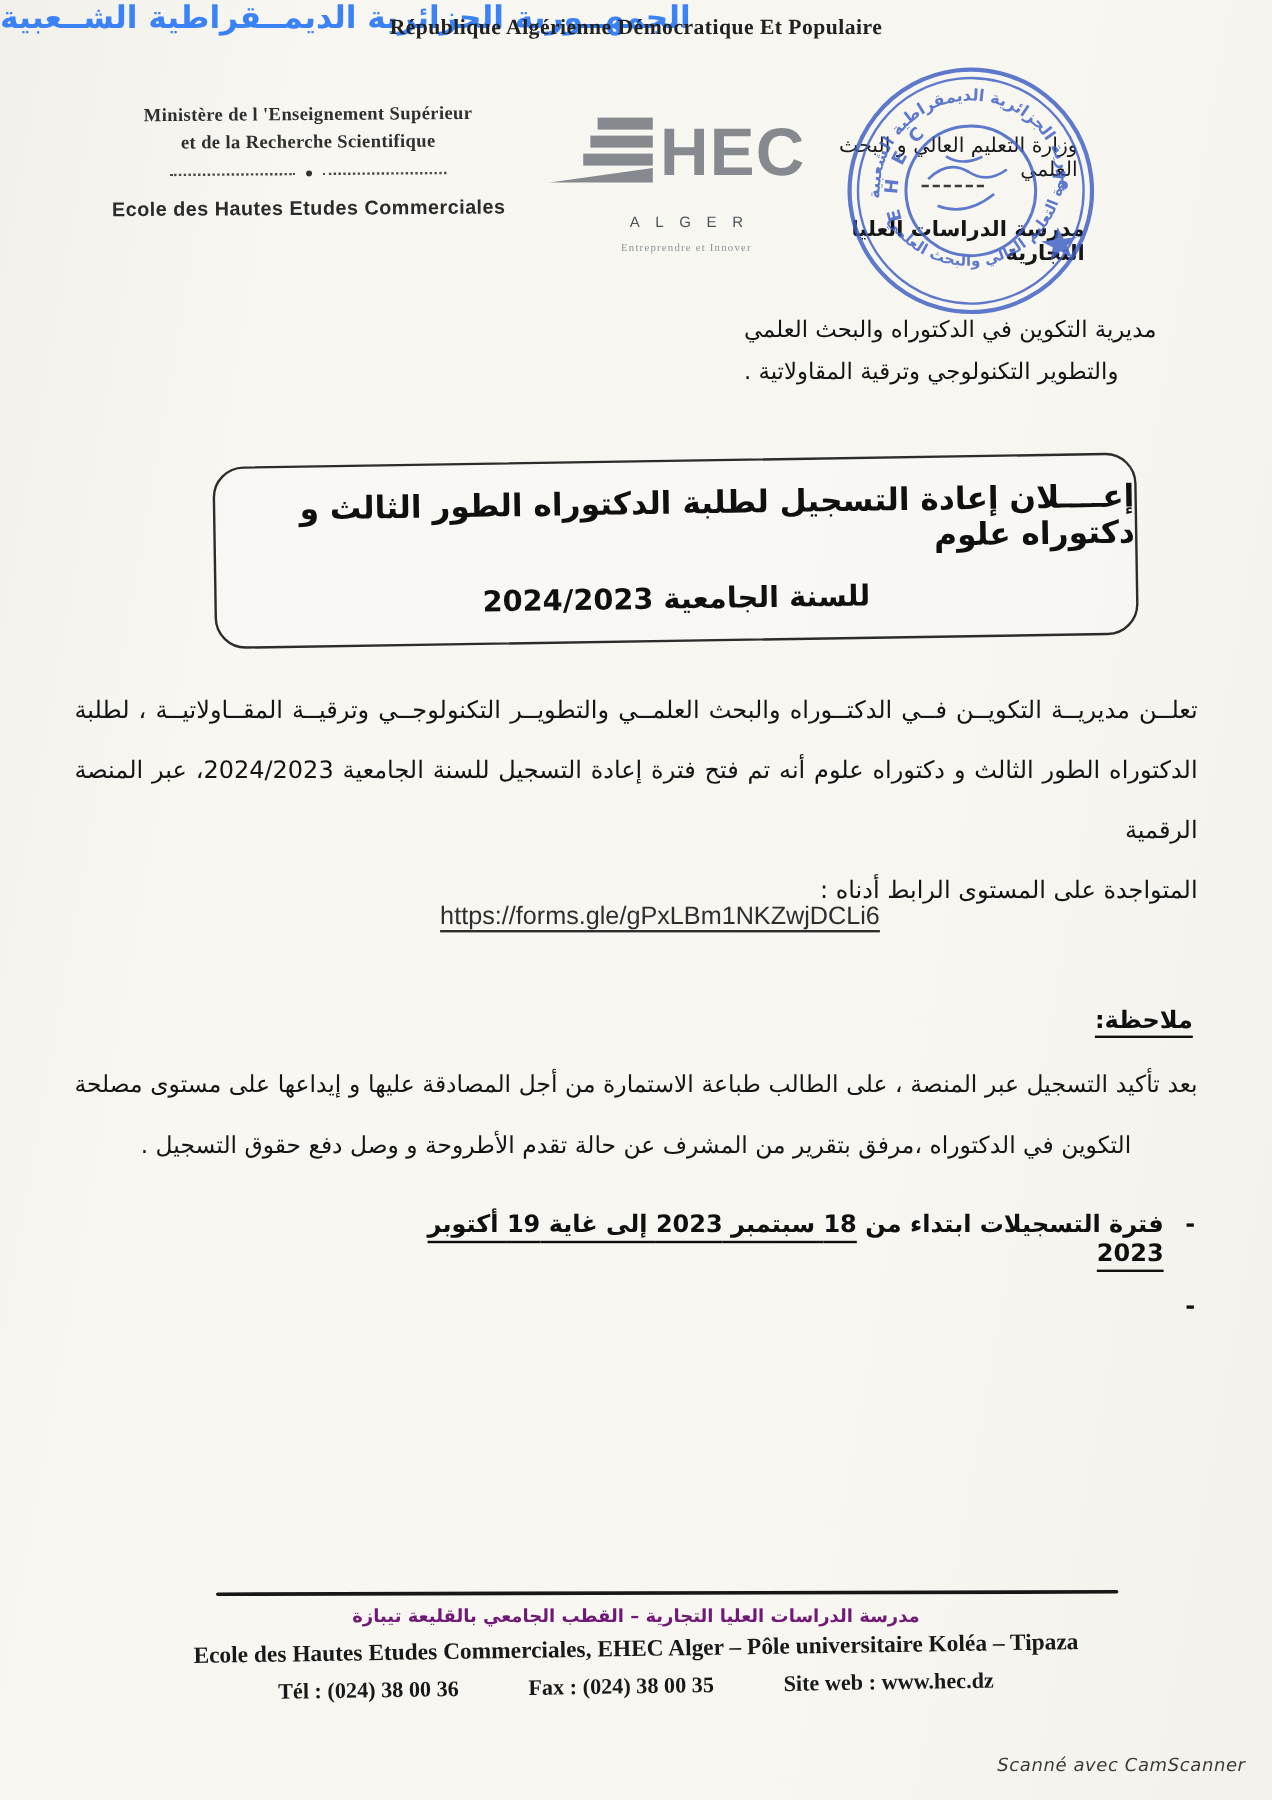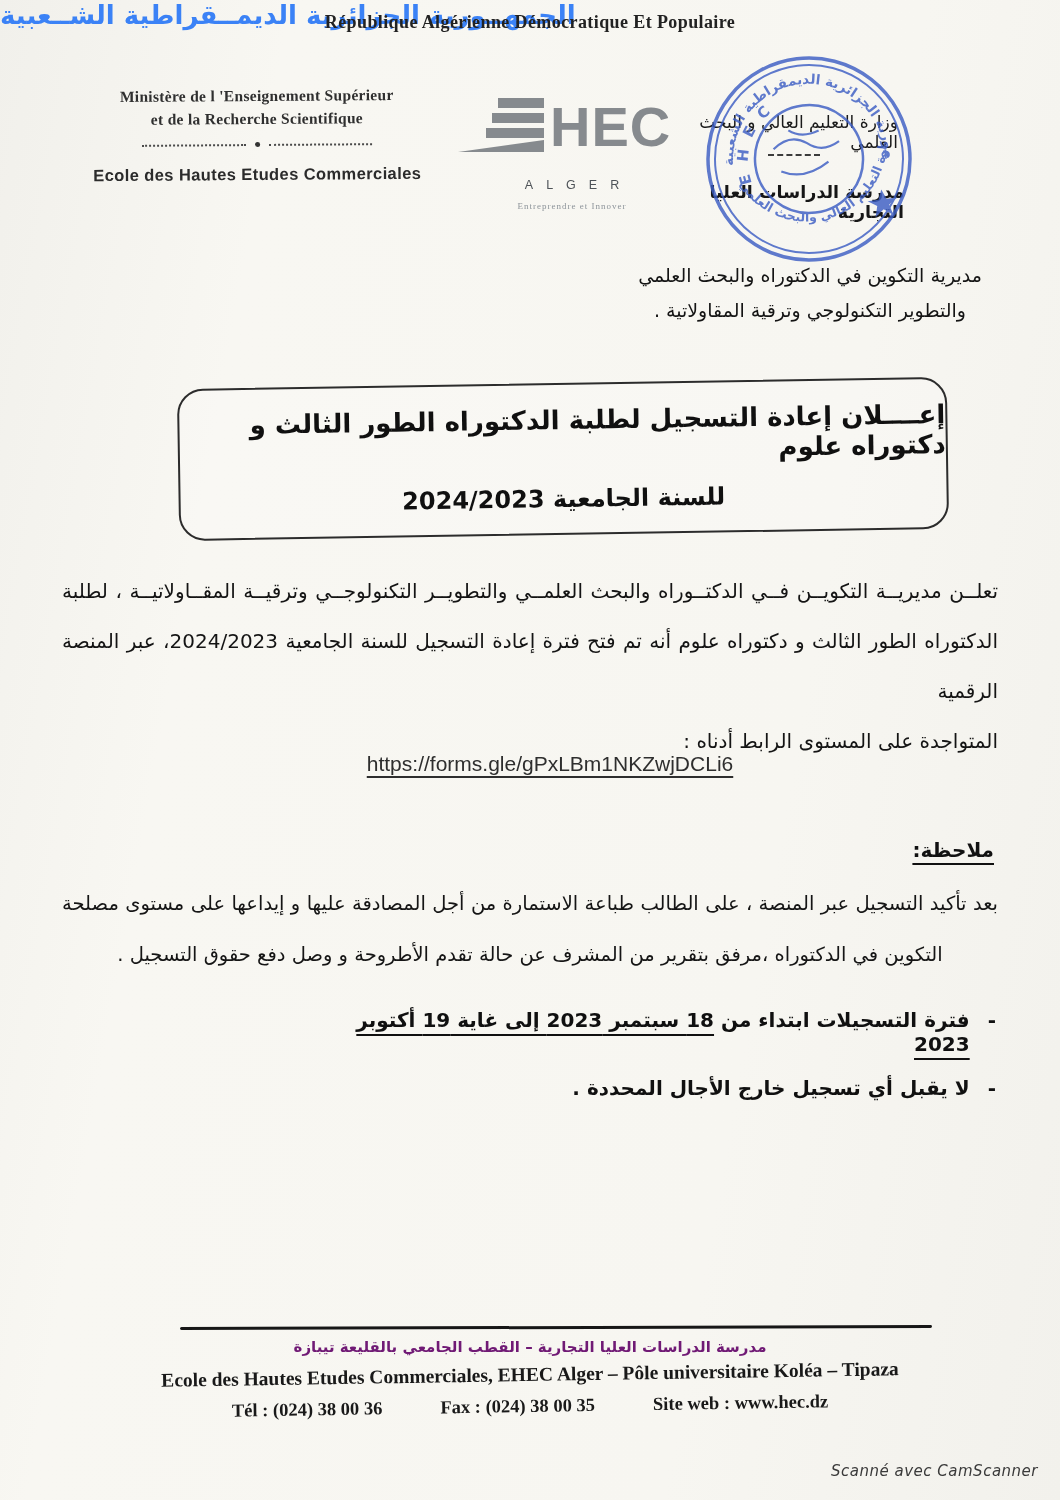--- a/index.html
+++ b/index.html
@@ -29,21 +29,21 @@
   
   .logo{left:452px;top:92px;width:240px;text-align:center;}
   .logo-alger{margin-top:16px;font-family:"Liberation Sans",sans-serif;font-size:12.5px;color:#4d5257;
     letter-spacing:13px;padding-left:13px;font-weight:500;}
   .logo-tagline{margin-top:9px;font-family:"Liberation Serif",serif;font-size:9px;color:#8d949a;letter-spacing:1px;}
 
   
   .ministry-ar{left:686px;top:112px;width:212px;text-align:right;font-size:17px;color:#1a1a1a;z-index:1;}
   .ar-sep{left:768px;top:154px;width:52px;border-top:2px dashed #3c3c3c;z-index:1;}
   .school-ar{left:684px;top:182px;width:220px;text-align:right;font-size:17.5px;font-weight:600;color:#161616;z-index:1;}
-  .directorate{right:60px;top:258px;width:380px;text-align:center;font-size:19px;line-height:35px;color:#141414;}
+  .directorate{right:60px;top:258px;width:380px;text-align:left;font-size:19px;line-height:35px;color:#141414;}
 
   
   .stamp{left:700px;top:50px;width:218px;height:218px;z-index:2;opacity:.82;transform:rotate(-7deg);}
 
   
   .announce-box{left:178px;top:383px;width:766px;height:148px;border:2.5px solid #2c2c2c;border-radius:26px;
     transform:rotate(-.9deg);display:flex;flex-direction:column;justify-content:center;align-items:center;
     gap:20px;background:rgba(255,255,255,.15);}
   .announce-l1{font-size:26px;font-weight:700;color:#101010;}
   .announce-l2{font-size:24px;font-weight:700;color:#101010;}
@@ -163,21 +163,20 @@
 
 <div class="abs bullets rtl">
   <div class="bullet-row">
     <span class="bullet-dash">-</span>
     <span>
       <span>فترة التسجيلات ابتداء من </span><span class="bullet-underline">18 سبتمبر 2023 إلى غاية 19 أكتوبر 2023</span>
     </span>
   </div>
   <div class="bullet-row">
     <span class="bullet-dash">-</span>
-    <span>لا يقبل أي تسجيل خارج الأجال المحددة .</span>
   </div>
 </div>
 
 <div class="abs footer-line"></div>
 <div class="abs footer-ar rtl">مدرسة الدراسات العليا التجارية – القطب الجامعي بالقليعة تيبازة</div>
 <div class="abs footer-fr">Ecole des Hautes Etudes Commerciales, EHEC Alger – Pôle universitaire Koléa – Tipaza</div>
 <div class="abs footer-contact">
   <span>Tél : (024) 38 00 36</span>
   <span>Fax : (024) 38 00 35</span>
   <span>Site web : www.hec.dz</span>

